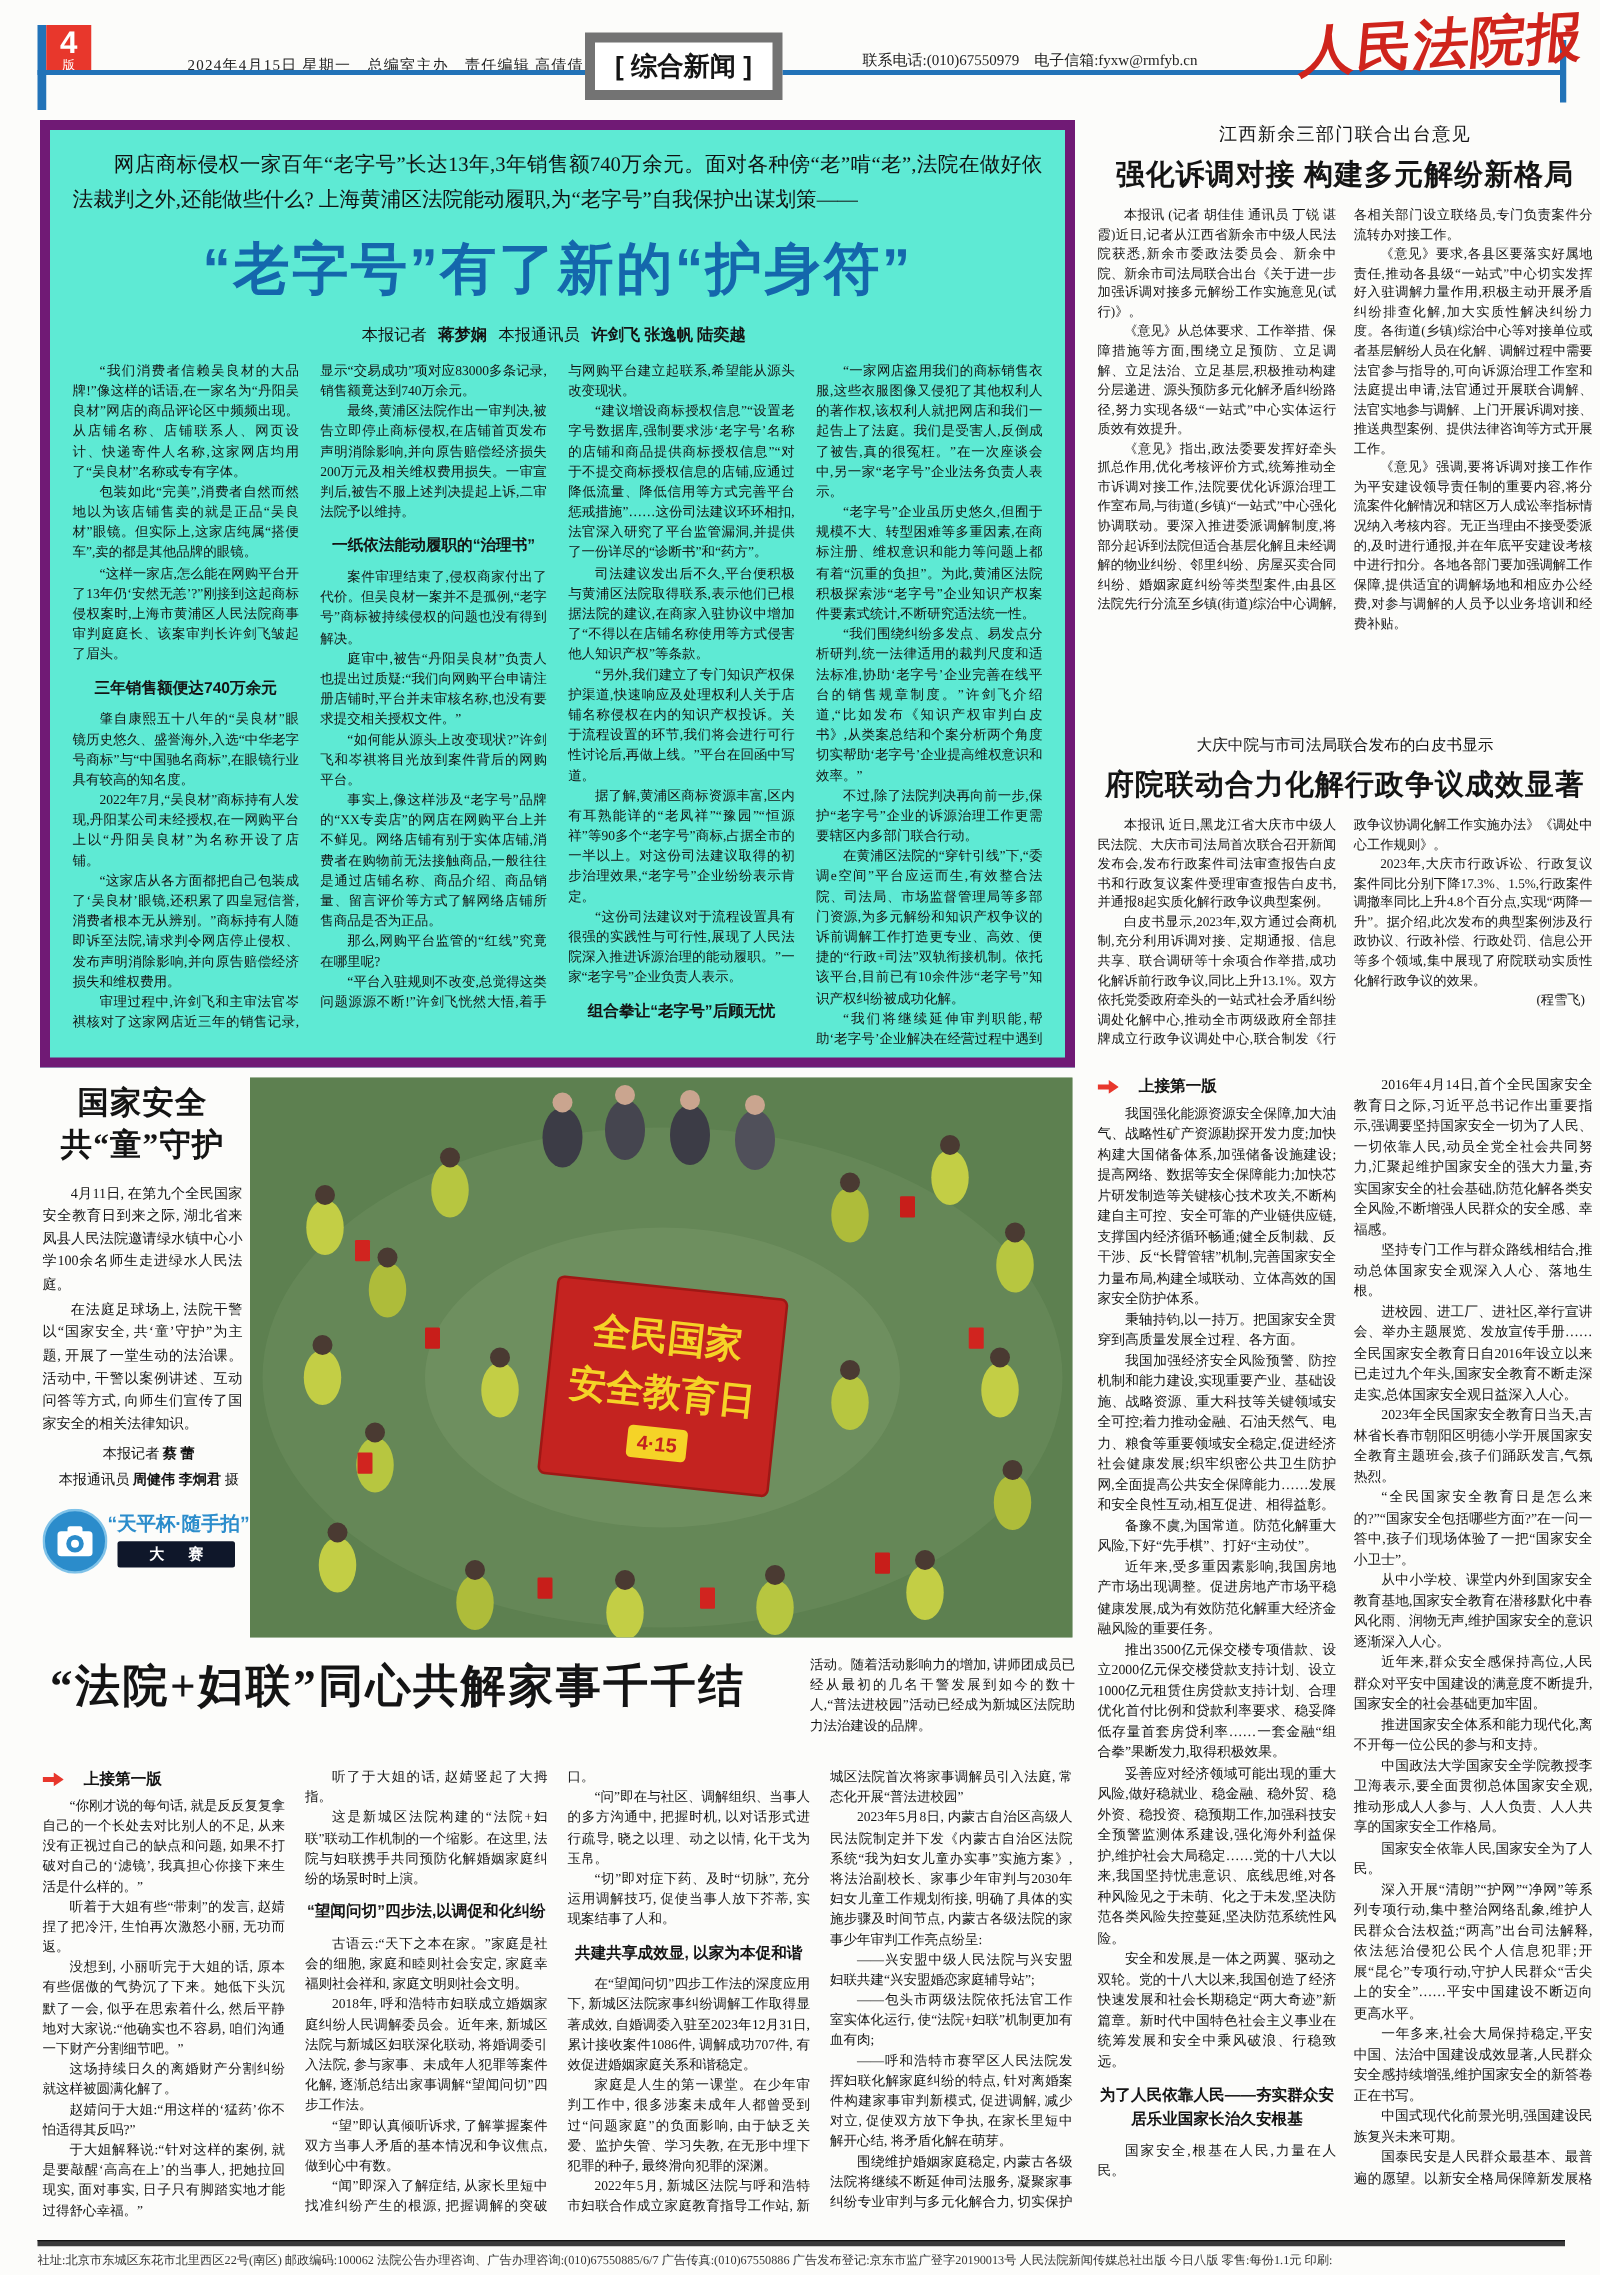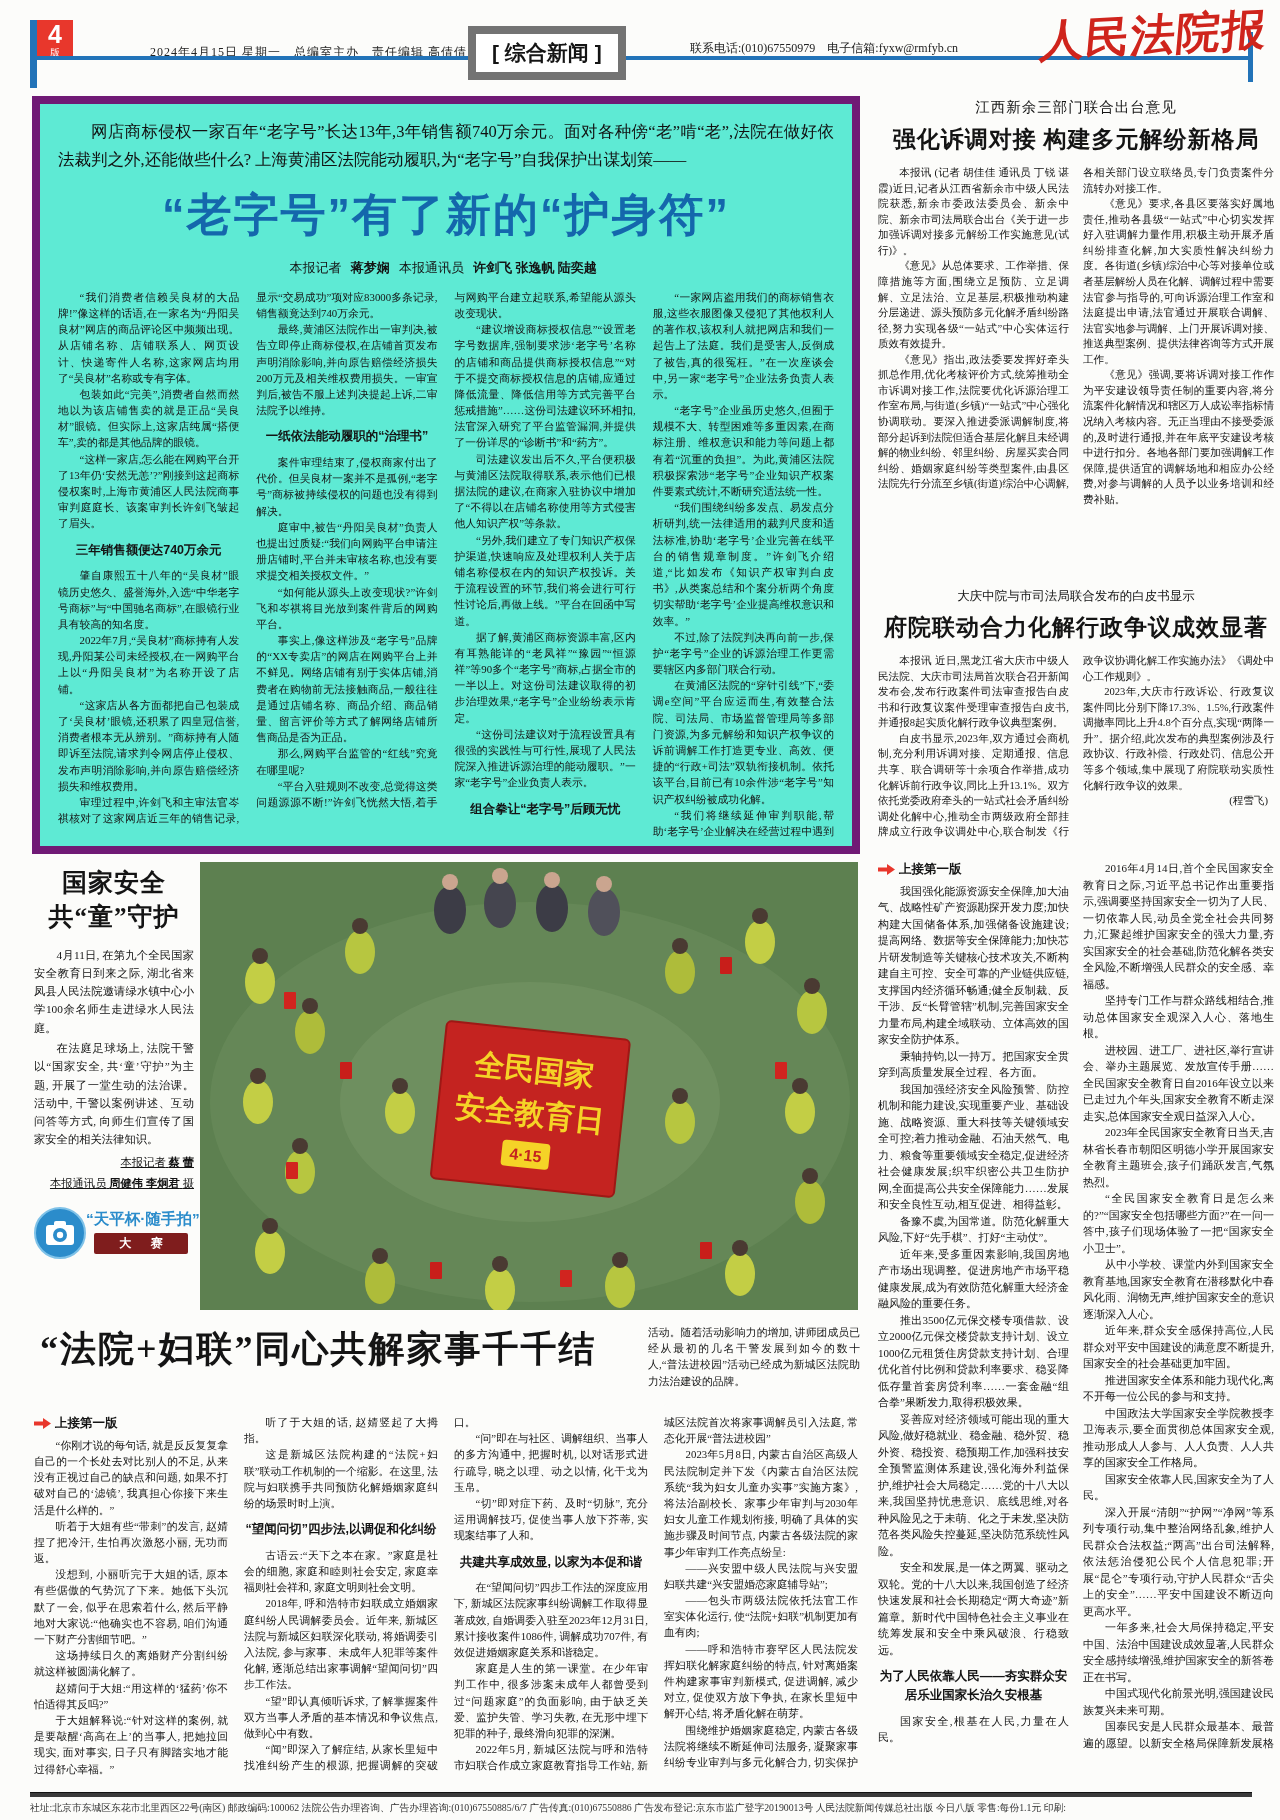--- a/index.html
+++ b/index.html
@@ -20,21 +20,21 @@
   .masthead{position:absolute;right:14px;top:6px;font-size:44px;font-weight:900;color:#cf241c;
         transform:skewX(-8deg) rotate(-3deg);letter-spacing:1px;font-family:"Liberation Serif",serif;}
   
   p{margin:0;text-indent:2em;}
   .cols{text-align:justify;}
   .cols p{text-indent:2em;}
   .col-subhead{text-indent:0 !important;text-align:center;font-family:"Liberation Sans",sans-serif;
         font-weight:700;font-size:12.5px;margin:9px 0 8px;}
   .sig{text-indent:0 !important;text-align:right;padding-right:6px;}
   .jump-marker{font-family:"Liberation Sans",sans-serif;font-weight:700;font-size:12.5px;margin-bottom:4px;
-        display:flex;align-items:center;gap:4px;}
+        display:flex;align-items:center;gap:16px;}
   
   .lead-box{position:absolute;left:32px;top:96px;width:828px;height:758px;border:8px solid #701a75;
         background:#5eead4;box-sizing:border-box;padding:14px 18px 8px;}
   .lead-intro{font-size:16.5px;line-height:1.72;text-align:justify;text-indent:2em;color:#111;}
   .lead-headline{margin-top:10px;text-align:center;font-family:"Liberation Sans",sans-serif;
         font-size:45px;font-weight:900;color:#1467ac;letter-spacing:2px;text-indent:0;}
   .lead-byline{margin:14px 0 12px;text-align:center;font-size:13px;text-indent:0;}
   .lead-byline b{margin:0 6px;}
   .lead-cols{height:552px;column-count:4;column-gap:17px;column-fill:auto;font-size:10.8px;line-height:1.5;overflow:hidden;}
   
@@ -46,25 +46,25 @@
   .news-body{column-count:2;column-gap:14px;column-fill:auto;font-size:10.6px;line-height:1.47;overflow:hidden;}
   .news-a .news-body{height:352px;}
   .news-b .news-body{height:206px;}
   .jump-a{position:absolute;left:878px;top:860px;width:396px;height:926px;overflow:hidden;}
   .jump-a .news-body{height:900px;font-size:11px;line-height:1.5;}
   
   .photo-story{position:absolute;left:34px;top:866px;width:160px;height:448px;}
   .ps-title{text-align:center;font-size:25px;font-weight:900;line-height:1.35;text-indent:0;letter-spacing:1px;}
   .ps-caption{margin-top:12px;font-size:11.3px;line-height:1.62;text-align:justify;}
   .ps-caption p{margin-bottom:2px;}
-  .ps-credit{margin-top:6px;font-size:11.3px;text-indent:0;text-align:right;padding-left:10px;text-decoration:underline;}
+  .ps-credit{margin-top:6px;font-size:11.3px;text-indent:0;text-align:center;padding-left:10px;}
   .contest{margin-top:16px;position:relative;height:70px;}
   .contest-name{position:absolute;left:52px;top:2px;font-family:"Liberation Sans",sans-serif;
         font-weight:900;font-size:15.5px;color:#2b8ccb;white-space:nowrap;}
-  .contest-sub{position:absolute;left:60px;top:26px;width:86px;text-align:center;background:#7f1d1d;color:#fff;
+  .contest-sub{position:absolute;left:60px;top:26px;width:86px;text-align:center;background:#0f172a;color:#fff;
         font-family:"Liberation Sans",sans-serif;font-weight:700;font-size:12px;letter-spacing:8px;
         padding:2px 0 2px 8px;border-radius:2px;}
   
   .photo{position:absolute;left:200px;top:862px;width:658px;height:448px;background:#5d8050;overflow:hidden;}
   
   .family{position:absolute;left:32px;top:1322px;width:828px;height:462px;}
   .family-headline{position:absolute;left:8px;top:4px;width:600px;font-size:36px;font-weight:700;
         letter-spacing:2px;text-indent:0;line-height:1.3;}
   .family-side{position:absolute;right:0;top:2px;width:212px;height:84px;font-size:10.8px;line-height:1.5;
         text-align:justify;overflow:hidden;}

